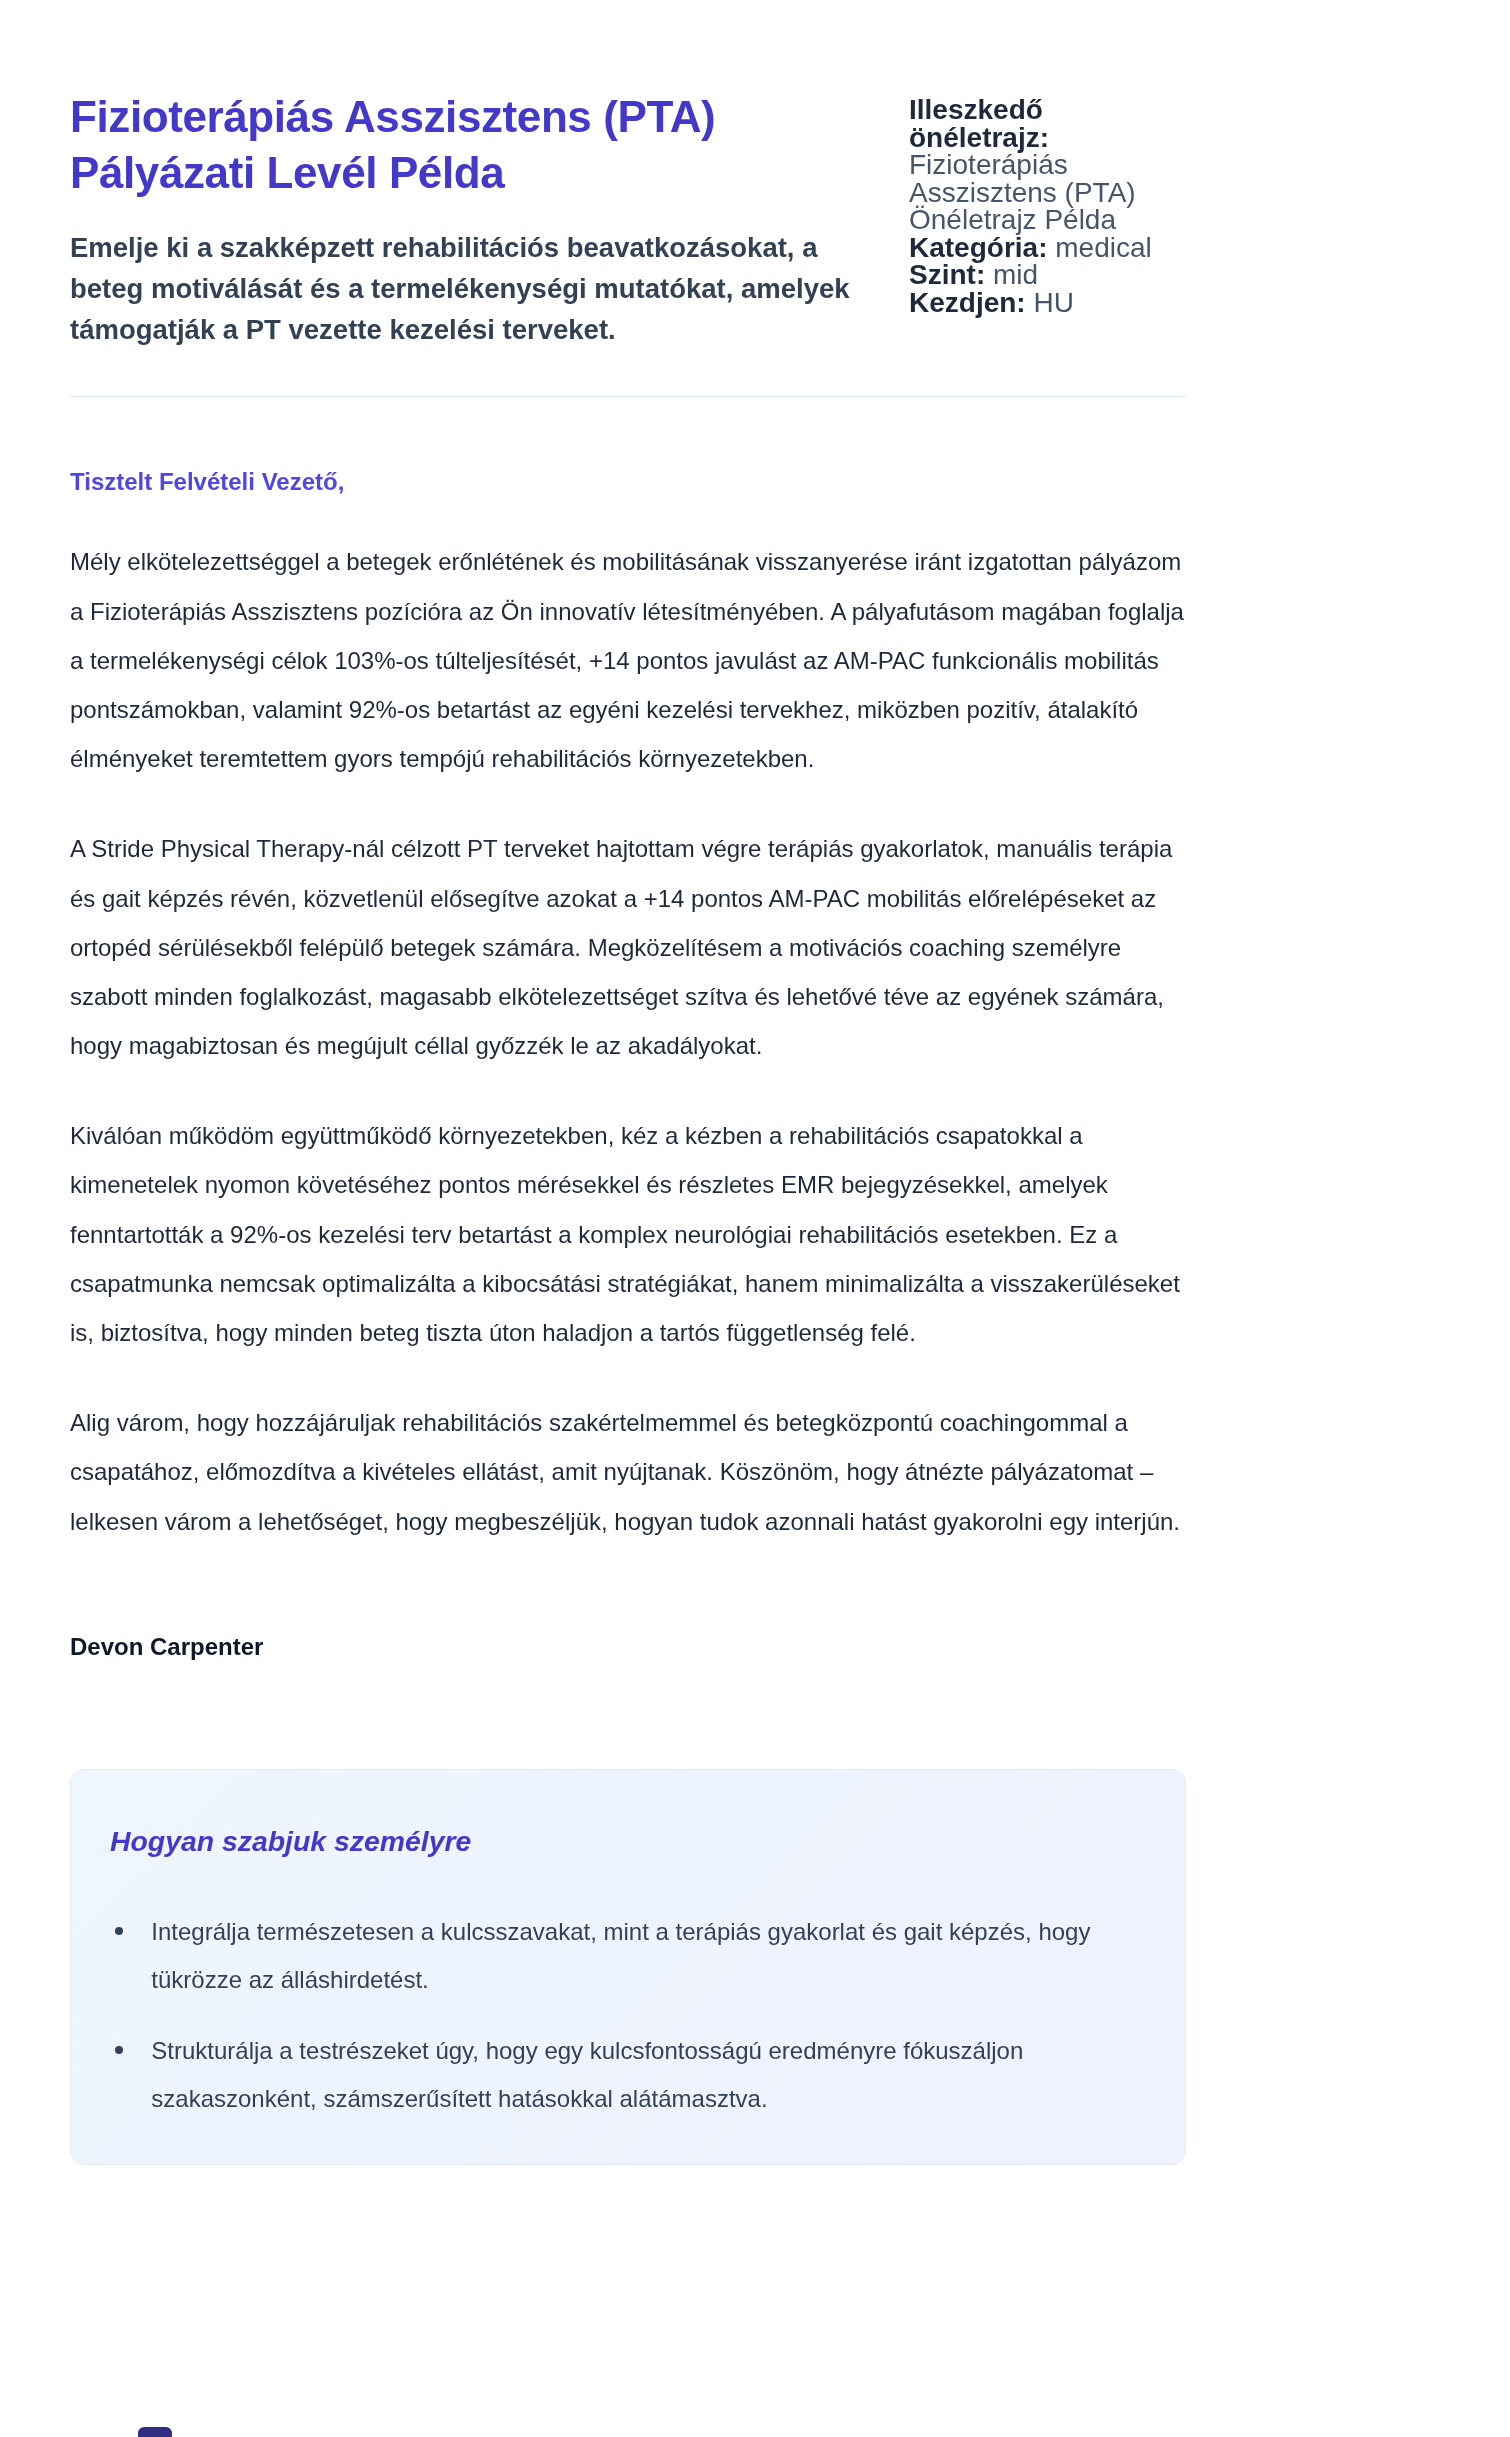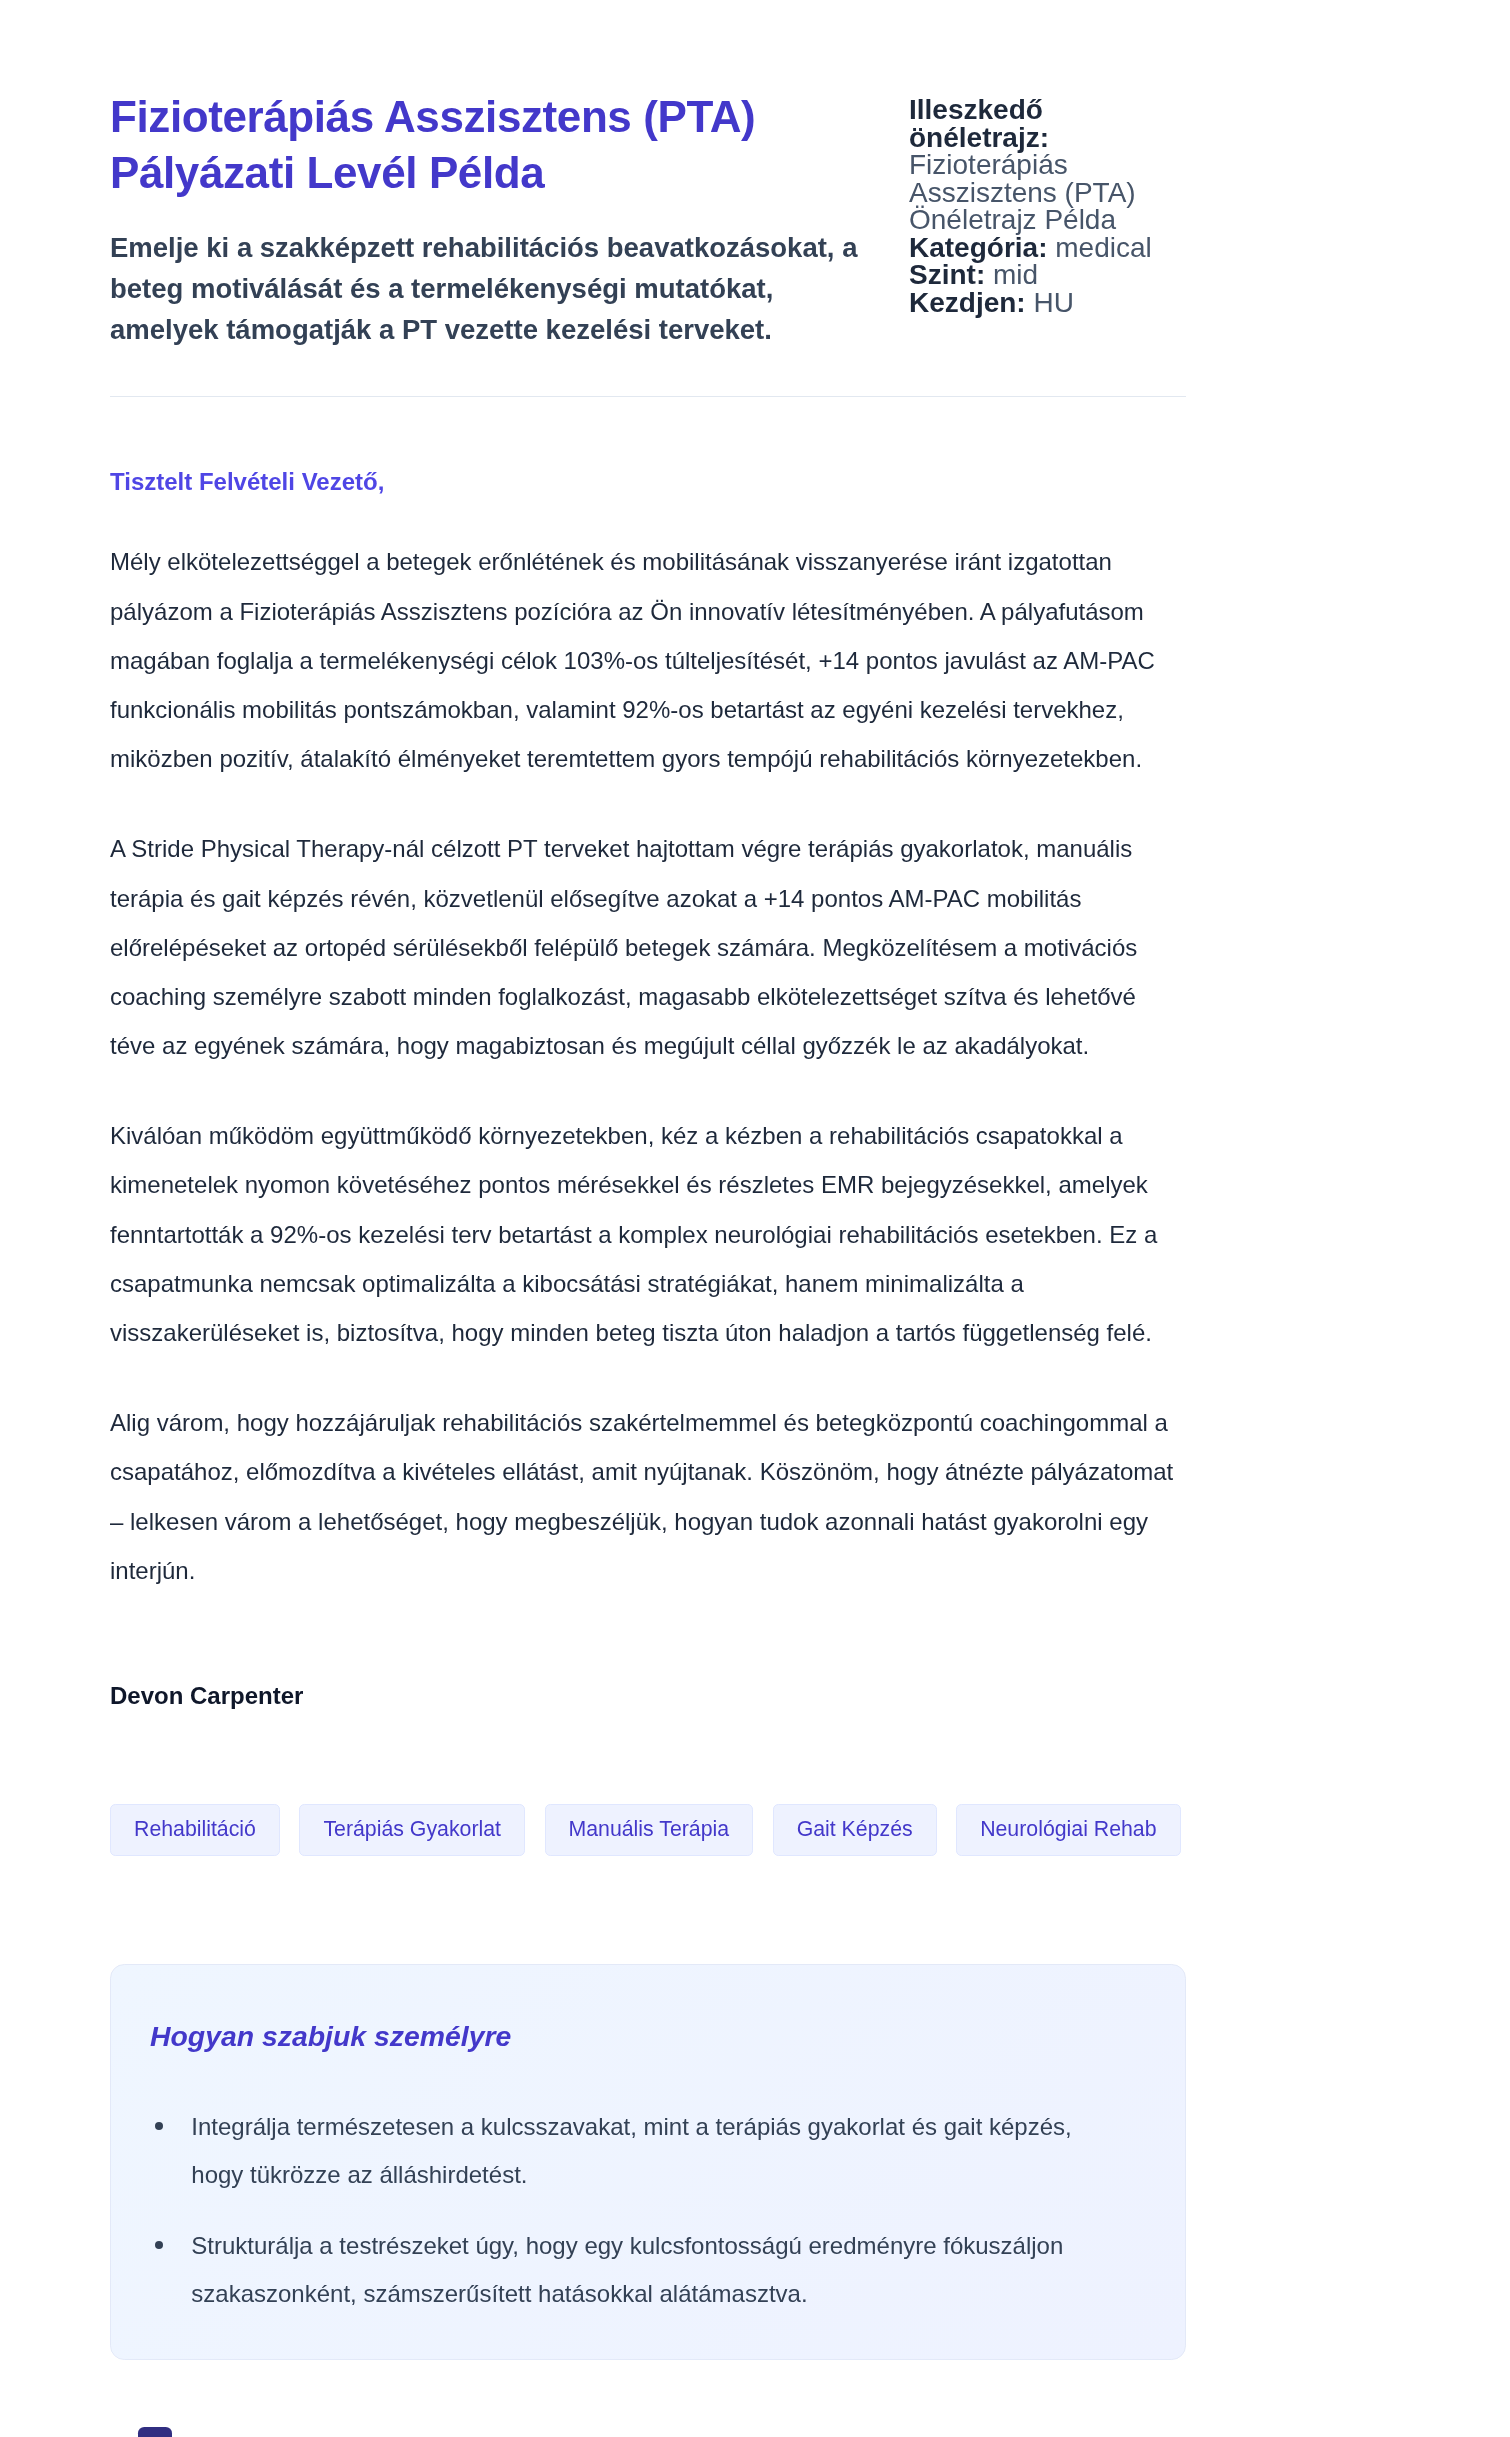--- a/index.html
+++ b/index.html
@@ -16,21 +16,21 @@
     --tips-bg-end:#eef2ff;
     --tips-border:#e3e9f8;
     --cutoff:#312e81;
   }
   *{box-sizing:border-box;}
   html,body{margin:0;padding:0;background:#ffffff;}
   body{
     width:1510px;height:2438px;overflow:hidden;position:relative;
     font-family:"Liberation Sans",sans-serif;color:var(--body-text);
   }
-  .page{width:1324px;height:2438px;padding:89px 138px 0 110px;position:relative;overflow:hidden;border-radius:28px;}
+  .page{width:1324px;height:2438px;padding:89px 138px 0 70px;position:relative;overflow:hidden;border-radius:28px;}
 
   
   .header{display:flex;justify-content:space-between;align-items:flex-start;gap:36px;}
   .header-left{flex:1 1 auto;min-width:0;}
   h1.title{
     margin:0;max-width:782px;
     font-size:44px;line-height:1.28;font-weight:700;letter-spacing:-0.4px;
     color:var(--accent-title);
   }
   .subtitle{
@@ -117,27 +117,20 @@
 
   <section class="letter">
     <p class="salutation">Tisztelt Felvételi Vezető,</p>
     <p class="body-p">Mély elkötelezettséggel a betegek erőnlétének és mobilitásának visszanyerése iránt izgatottan pályázom a Fizioterápiás Asszisztens pozícióra az Ön innovatív létesítményében. A pályafutásom magában foglalja a termelékenységi célok 103%-os túlteljesítését, +14 pontos javulást az AM-PAC funkcionális mobilitás pontszámokban, valamint 92%-os betartást az egyéni kezelési tervekhez, miközben pozitív, átalakító élményeket teremtettem gyors tempójú rehabilitációs környezetekben.</p>
     <p class="body-p">A Stride Physical Therapy-nál célzott PT terveket hajtottam végre terápiás gyakorlatok, manuális terápia és gait képzés révén, közvetlenül elősegítve azokat a +14 pontos AM-PAC mobilitás előrelépéseket az ortopéd sérülésekből felépülő betegek számára. Megközelítésem a motivációs coaching személyre szabott minden foglalkozást, magasabb elkötelezettséget szítva és lehetővé téve az egyének számára, hogy magabiztosan és megújult céllal győzzék le az akadályokat.</p>
     <p class="body-p">Kiválóan működöm együttműködő környezetekben, kéz a kézben a rehabilitációs csapatokkal a kimenetelek nyomon követéséhez pontos mérésekkel és részletes EMR bejegyzésekkel, amelyek fenntartották a 92%-os kezelési terv betartást a komplex neurológiai rehabilitációs esetekben. Ez a csapatmunka nemcsak optimalizálta a kibocsátási stratégiákat, hanem minimalizálta a visszakerüléseket is, biztosítva, hogy minden beteg tiszta úton haladjon a tartós függetlenség felé.</p>
     <p class="body-p">Alig várom, hogy hozzájáruljak rehabilitációs szakértelmemmel és betegközpontú coachingommal a csapatához, előmozdítva a kivételes ellátást, amit nyújtanak. Köszönöm, hogy átnézte pályázatomat – lelkesen várom a lehetőséget, hogy megbeszéljük, hogyan tudok azonnali hatást gyakorolni egy interjún.</p>
     <p class="sig-name">Devon Carpenter</p>
   </section>
 
-  <div class="tags">
-    <span class="tag">Rehabilitáció</span>
-    <span class="tag">Terápiás Gyakorlat</span>
-    <span class="tag">Manuális Terápia</span>
-    <span class="tag">Gait Képzés</span>
-    <span class="tag">Neurológiai Rehab</span>
-  </div>
 
   <section class="tips">
     <h2 class="tips-title">Hogyan szabjuk személyre</h2>
     <ul class="tips-list">
       <li>
         <span class="dot"></span>
         <span>Integrálja természetesen a kulcsszavakat, mint a terápiás gyakorlat és gait képzés, hogy tükrözze az álláshirdetést.</span>
       </li>
       <li>
         <span class="dot"></span>

